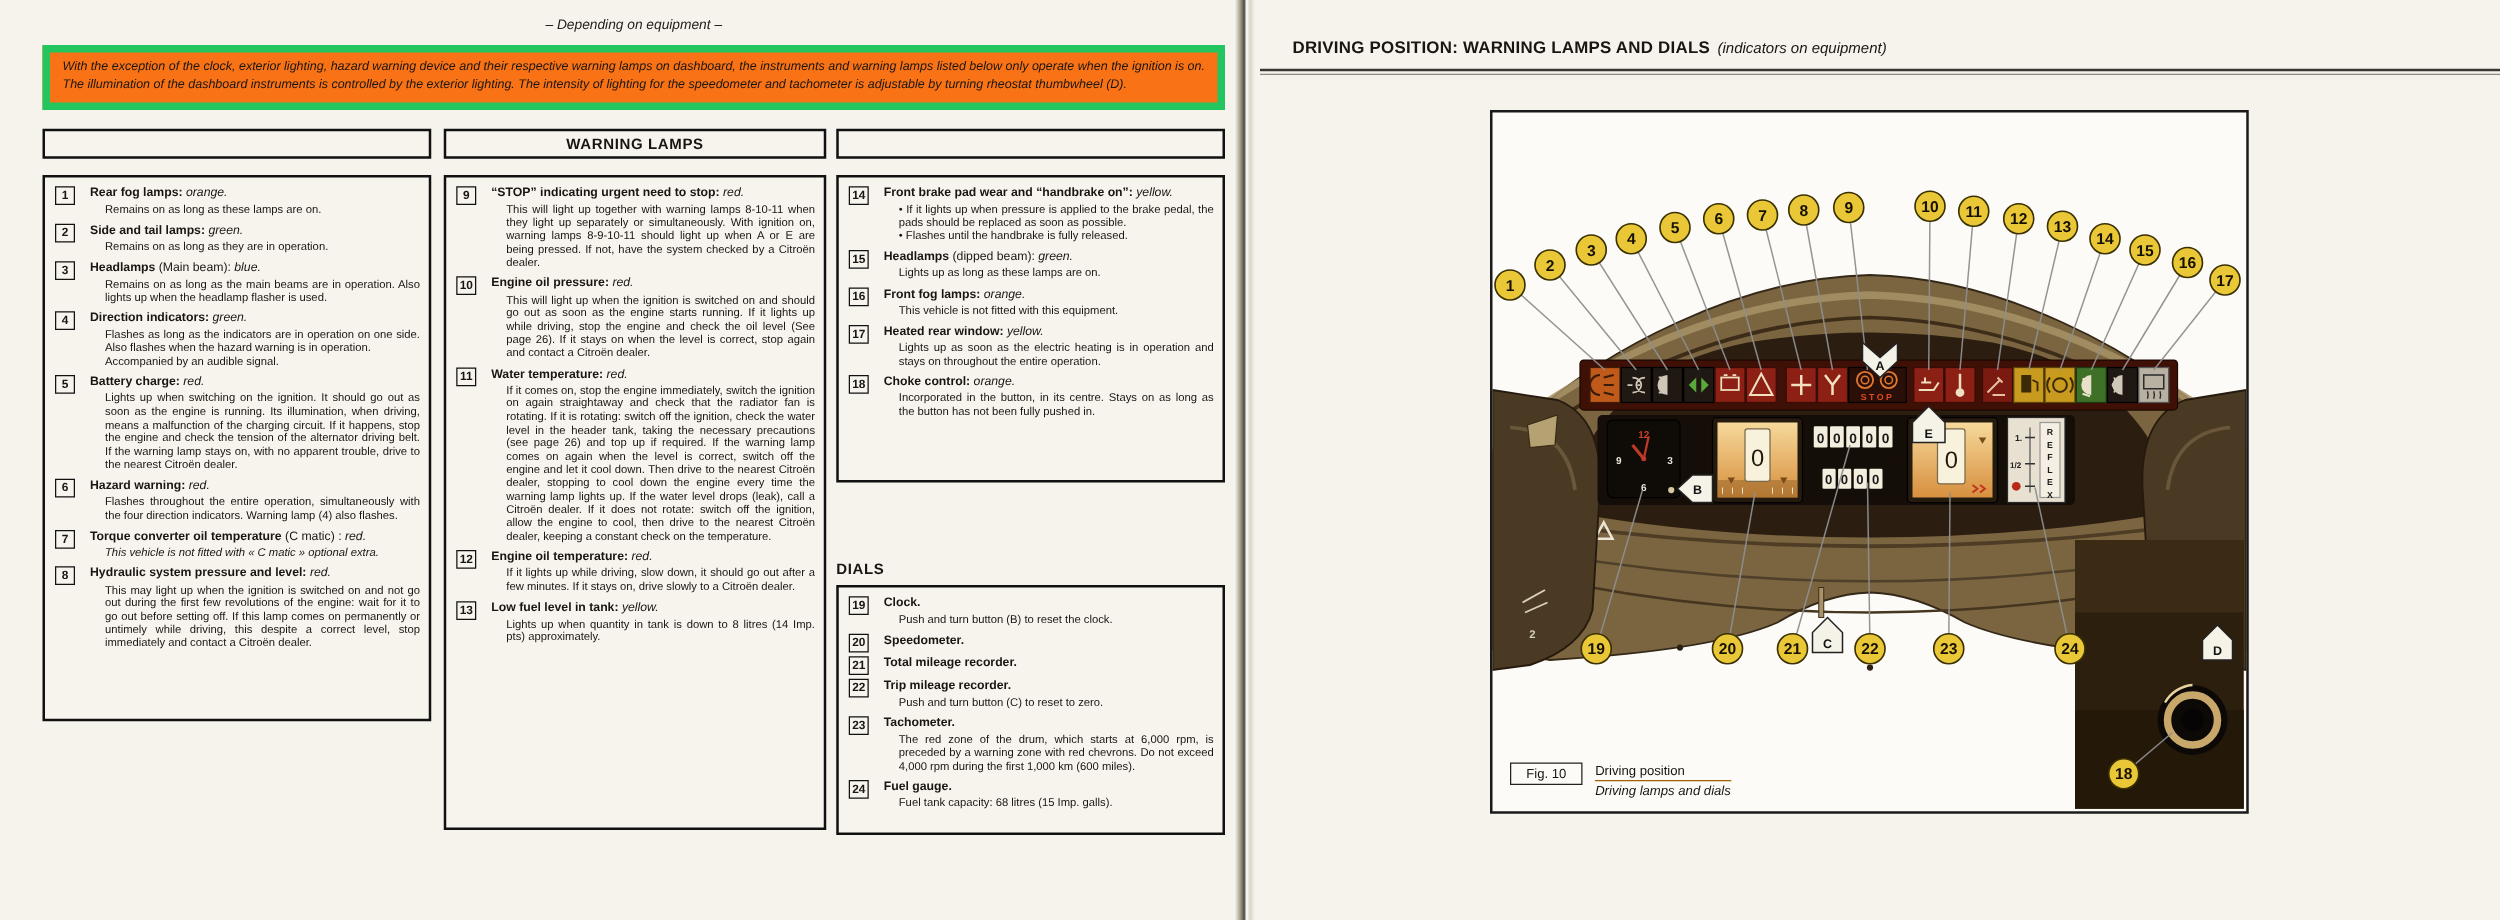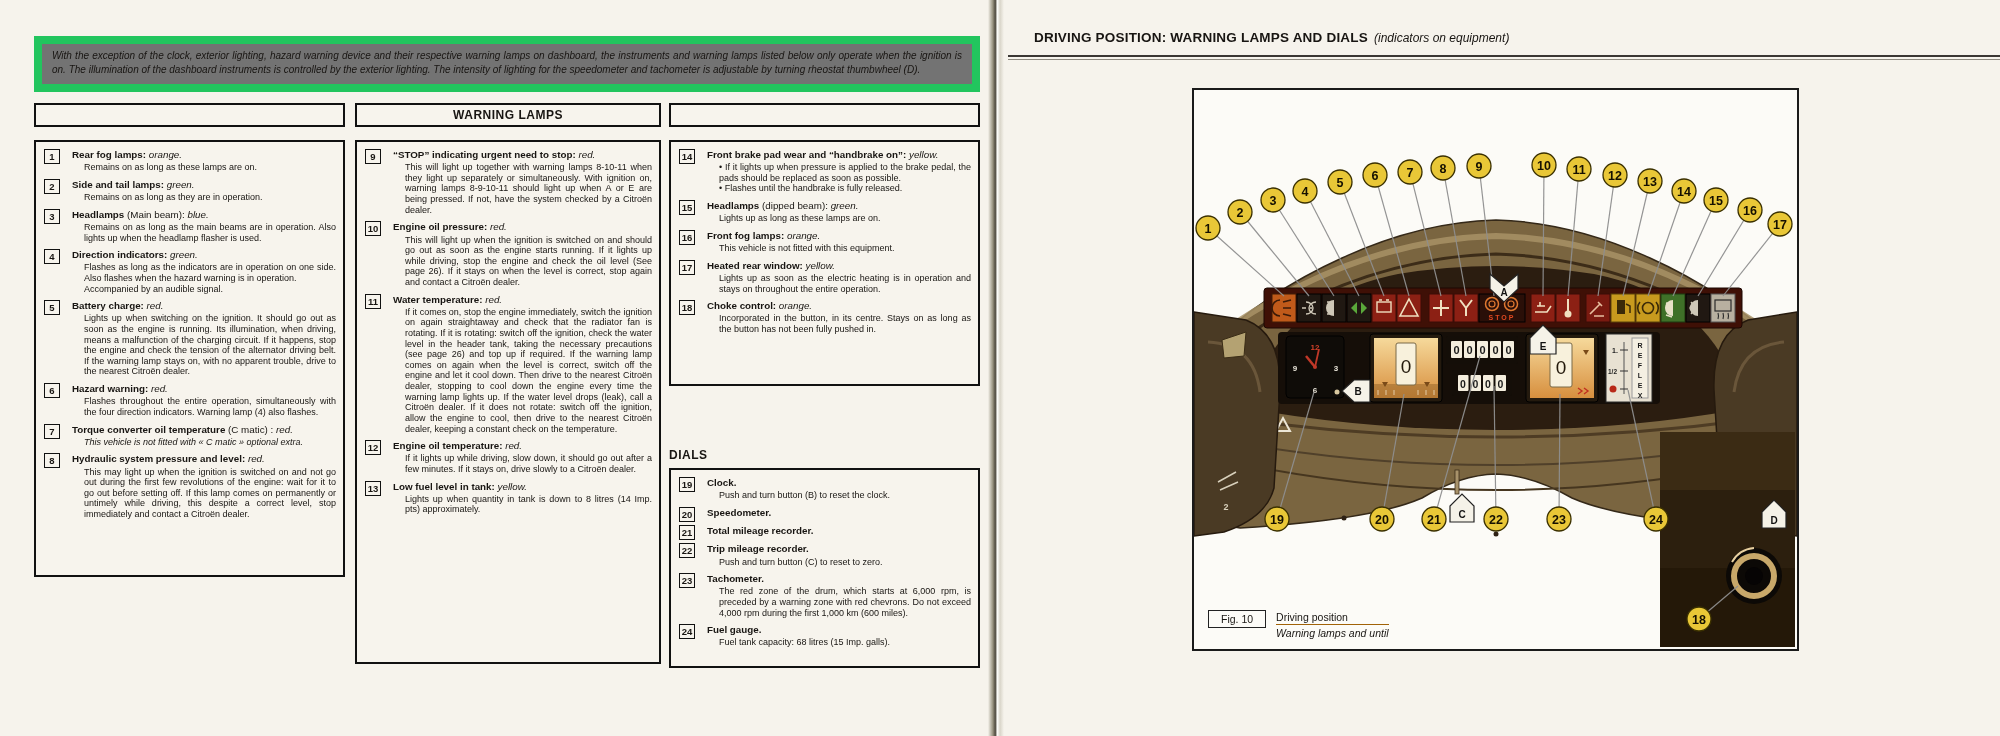--- a/index.html
+++ b/index.html
@@ -8,23 +8,23 @@
   .pagebg { position:absolute; top:0; height:736px; background:#f6f3ec; }
   #bgL { left:0; width:990px; }
   #bgR { left:1002px; width:998px; }
   .gutter { position:absolute; top:0; left:988px; width:16px; height:736px;
     background:linear-gradient(90deg,#f6f3ec 0%,#97927f 30%,#4d483c 46%,#fdfdfa 58%,#d9d5c9 75%,#f6f3ec 100%); }
 
   
   .page-left { position:absolute; left:30px; top:8px; width:954px; height:722px; }
   .dep-note { position:absolute; top:6px; left:0; width:100%; text-align:center;
               font-style:italic; font-size:11px; color:#22201c; }
-  .intro-box { position:absolute; top:28px; left:4px; right:4px; border:8px solid #22c55e;
+  .intro-box { position:absolute; top:28px; left:4px; right:4px; border:6px solid #22c55e;
                padding:5px 10px 8px 10px; font-style:italic; font-size:10px; line-height:1.35;
-               text-align:justify; background:#737373; }
+               text-align:justify; background:#f97316; }
   .hdr-box { position:absolute; top:95px; height:24px; border:2px solid #111; background:#f7f4ed;
              display:flex; align-items:center; justify-content:center;
              font-weight:bold; font-size:12px; letter-spacing:.5px; }
   .col-box { position:absolute; border:2px solid #111; background:#f7f4ed;
              padding:7px 7px 6px 8px; overflow:hidden; }
   #c1h { left:4px;  width:311px; }
   #c2h { left:325px; width:306px; }
   #c3h { left:639px; width:311px; }
   #c1b { left:4px;  top:132px; width:311px; height:437px; }
   #c2b { left:325px; top:132px; width:306px; height:524px; }
@@ -59,20 +59,21 @@
   .cap-s { font-size:10.5px; font-style:italic; margin-top:2px; }
 </style>
 </head>
 <body>
 
 <div class="pagebg" id="bgL"></div>
 <div class="pagebg" id="bgR"></div>
 <div class="gutter"></div>
 
 <div class="page-left">
+  <div class="dep-note">–  Depending on equipment  –</div>
   <div class="intro-box">With the exception of the clock, exterior lighting, hazard warning device and their respective warning lamps on dashboard, the instruments and warning lamps listed below only operate when the ignition is on.   The illumination of the dashboard instruments is controlled by the exterior lighting.   The intensity of lighting for the speedometer and tachometer is adjustable by turning rheostat thumbwheel (D).</div>
 
   <div class="hdr-box" id="c1h"></div>
   <div class="hdr-box" id="c2h">WARNING LAMPS</div>
   <div class="hdr-box" id="c3h"></div>
 
   <div class="col-box" id="c1b">
     <div class="item">
       <span class="badge">1</span>
       <div class="ittl"><b>Rear fog lamps:</b><span> </span><i>orange.</i></div>
@@ -564,17 +565,17 @@
             <circle cx="505" cy="529" r="12" fill="#e9c737" stroke="#3a3000" stroke-width="1.3"></circle>
             <text x="505" y="533.5" fill="#151000">18</text>
           </g>
       </g>
     </svg>
 
     <div class="fig-caption">
       <span class="fig-label">Fig. 10</span>
       <span>
         <div class="cap-t">Driving position</div>
-        <div class="cap-s">Warning lamps and until</div>
+        <div class="cap-s">Driving lamps and dials</div>
       </span>
     </div>
   </div>
 </div>
 
 </body></html>

